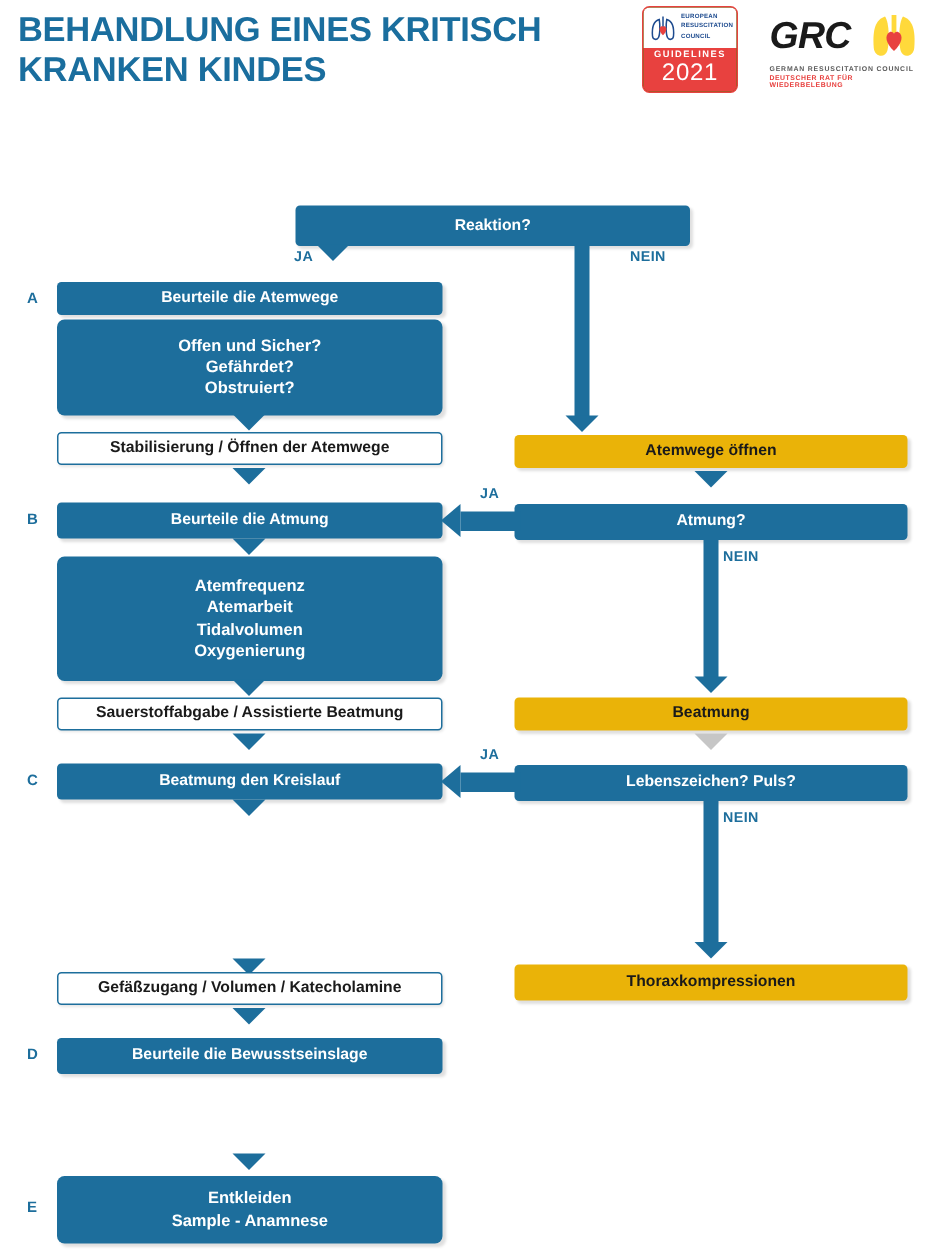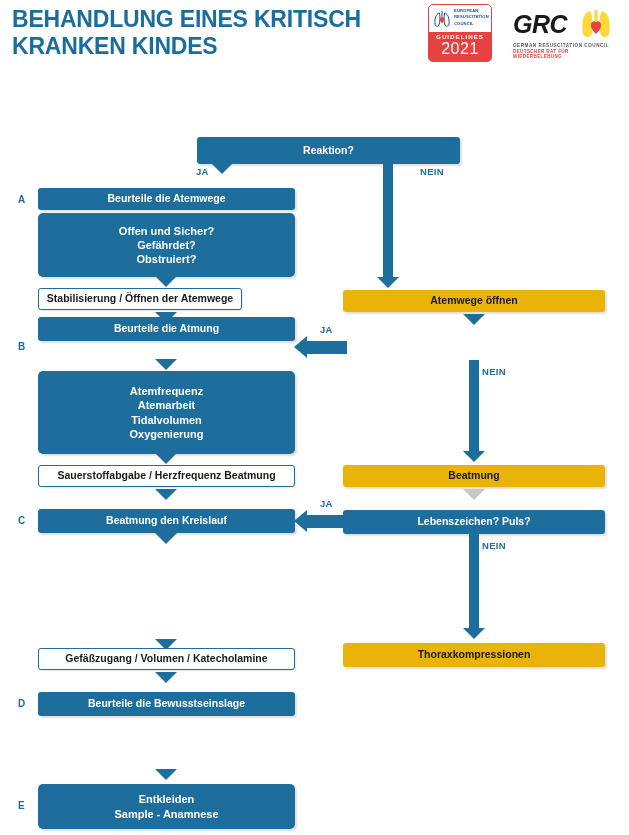--- a/index.html
+++ b/index.html
@@ -164,43 +164,43 @@
   </div>
 
   <div class="box blue-multi" style="left:38px;top:213px;width:257px;height:64px;border-radius:5px;">
     <span class="txt" style="white-space:pre-line;">Offen und Sicher?
 Gefährdet?
 Obstruiert?</span>
   </div>
 
   <div class="head-down" style="left:155px;top:276px;"></div>
 
-  <div class="box outline" style="left:38px;top:288px;width:204px;height:22px;">
+  <div class="box outline" style="left:38px;top:288px;width:257px;height:22px;">
     <span class="txt">Stabilisierung / Öffnen der Atemwege</span>
   </div>
 
   <div class="head-down" style="left:155px;top:312px;"></div>
 
-  <div class="box blue" style="left:38px;top:317px;width:257px;height:24px;">
+  <div class="box blue" style="left:38px;top:335px;width:257px;height:24px;">
     <span class="txt">Beurteile die Atmung</span>
   </div>
 
   <div class="head-down" style="left:155px;top:359px;"></div>
 
   <div class="box blue-multi" style="left:38px;top:371px;width:257px;height:83px;border-radius:5px;">
     <span class="txt" style="white-space:pre-line;">Atemfrequenz
 Atemarbeit
 Tidalvolumen
 Oxygenierung</span>
   </div>
 
   <div class="head-down" style="left:155px;top:453px;"></div>
 
   <div class="box outline" style="left:38px;top:465px;width:257px;height:22px;">
-    <span class="txt">Sauerstoffabgabe / Herzfrequenz Beatmung</span>
+    <span class="txt">Sauerstoffabgabe / Assistierte Beatmung</span>
   </div>
 
   <div class="head-down" style="left:155px;top:489px;"></div>
 
   <div class="box blue" style="left:38px;top:509px;width:257px;height:24px;">
     <span class="txt">Beatmung den Kreislauf</span>
   </div>
 
   <div class="head-down" style="left:155px;top:533px;"></div>
 
@@ -224,20 +224,23 @@
     <span class="txt" style="white-space:pre-line;">Entkleiden
 Sample - Anamnese</span>
   </div>
 
   <div class="box gray" style="left:343px;top:290px;width:262px;height:22px;">
     <span class="txt">Atemwege öffnen</span>
   </div>
 
   <div class="head-down" style="left:463px;top:314px;"></div>
 
+  <div class="box blue" style="left:343px;top:336px;width:262px;height:24px;">
+    <span class="txt">Atmung?</span>
+  </div>
 
   <div class="stem" style="left:307px;top:341px;width:40px;height:13px;"></div>
   <div class="head-left" style="left:294px;top:336px;"></div>
   <div class="branch-label" style="left:320px;top:324px;">JA</div>
 
   <div class="stem" style="left:469px;top:360px;width:10px;height:92px;"></div>
   <div class="head-down" style="left:463px;top:451px;"></div>
   <div class="branch-label" style="left:482px;top:366px;">NEIN</div>
 
   <div class="box gray" style="left:343px;top:465px;width:262px;height:22px;">

